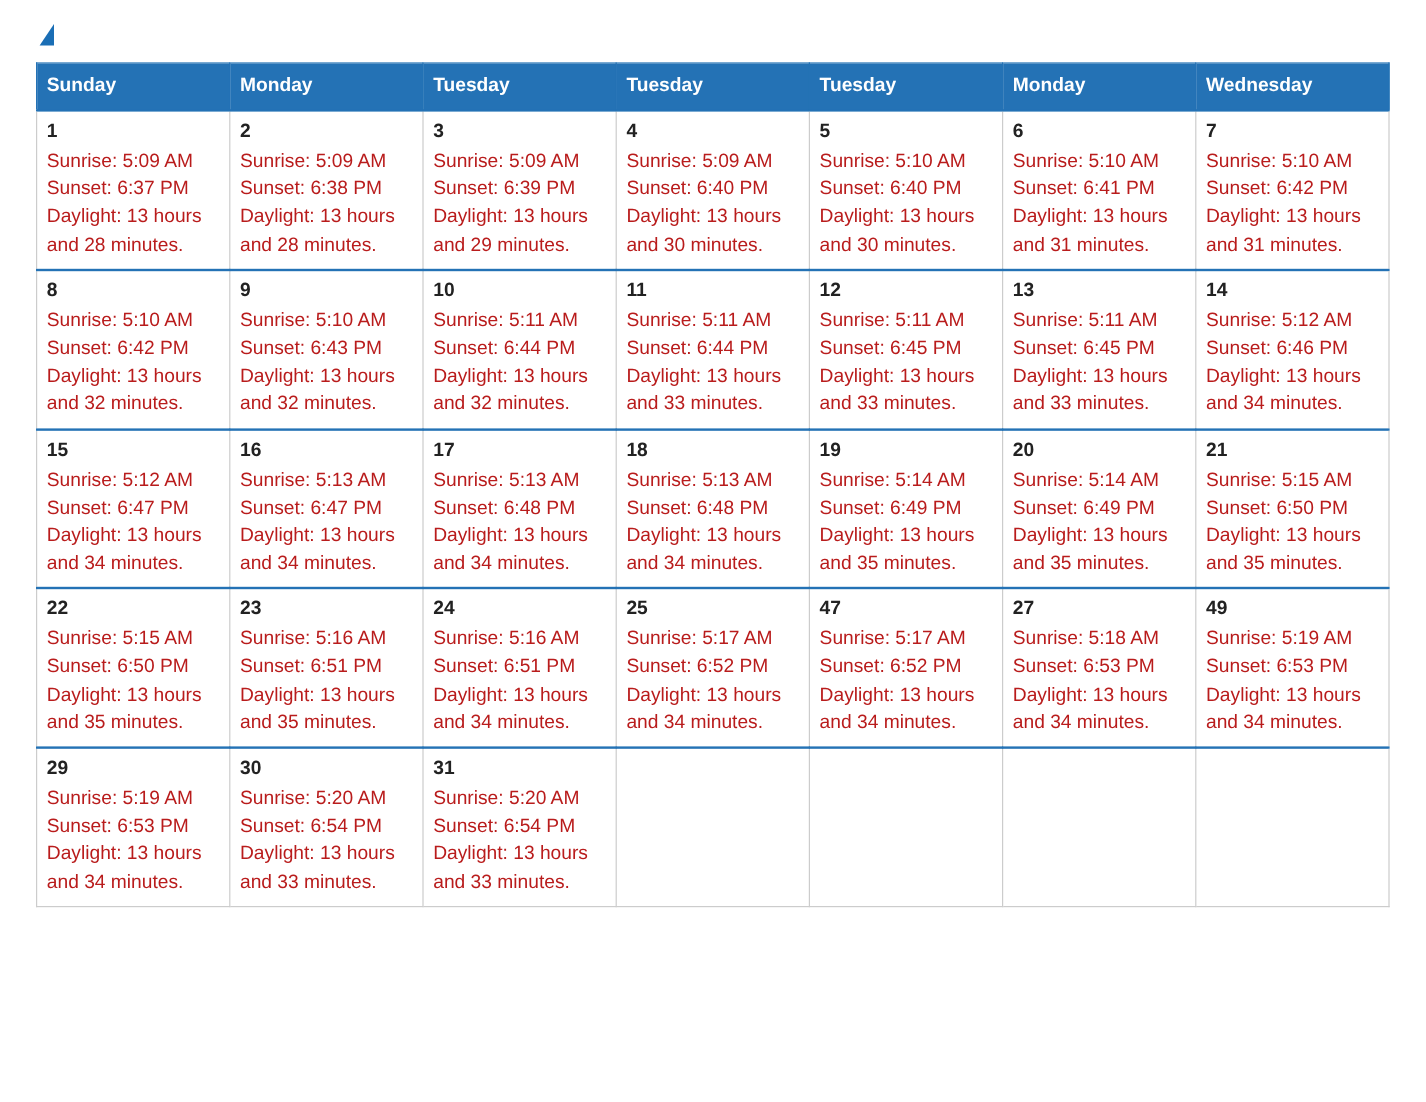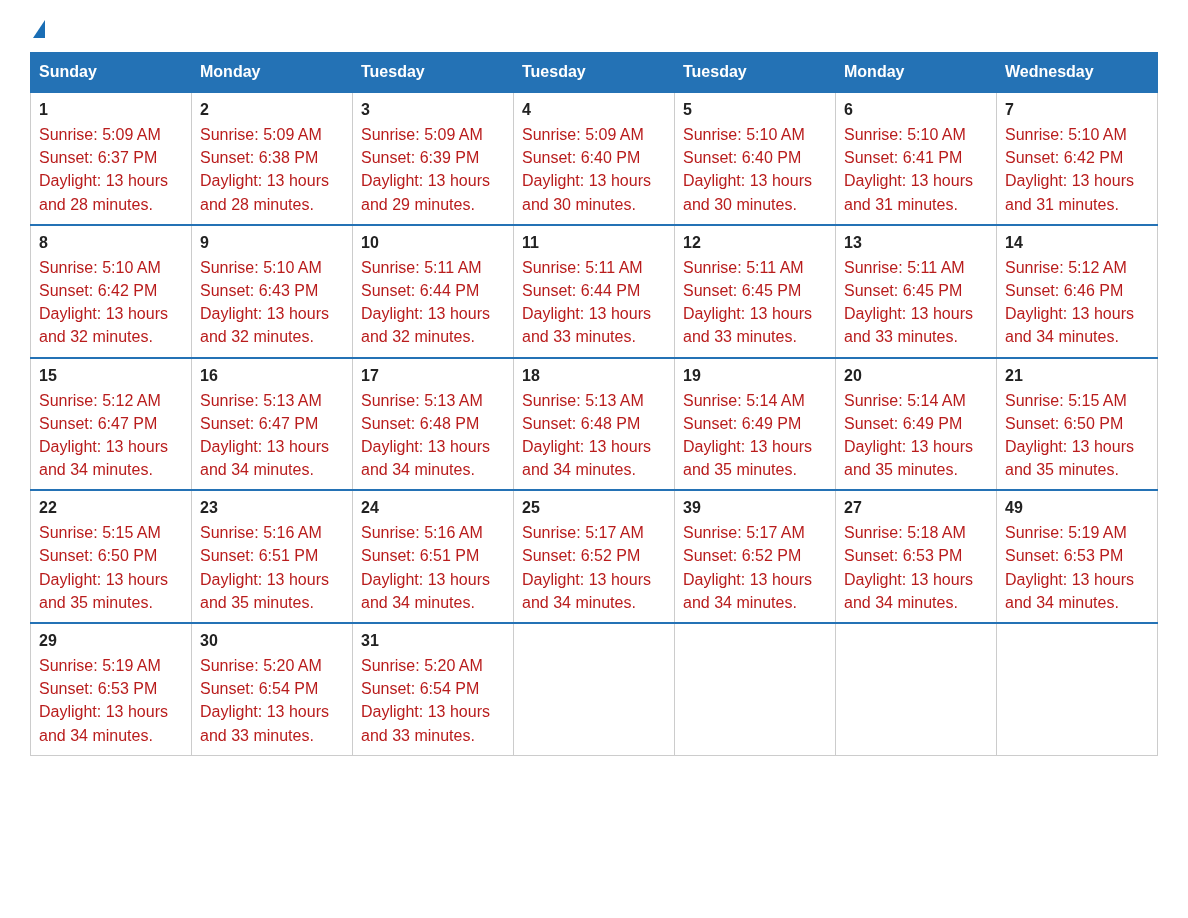--- a/index.html
+++ b/index.html
@@ -231,21 +231,21 @@
         </td>
         <td>
           <span class="day-num">24</span>
 <div class="day-info">Sunrise: 5:16 AM<br>Sunset: 6:51 PM<br>Daylight: 13 hours<br>and 34 minutes.</div>
         </td>
         <td>
           <span class="day-num">25</span>
 <div class="day-info">Sunrise: 5:17 AM<br>Sunset: 6:52 PM<br>Daylight: 13 hours<br>and 34 minutes.</div>
         </td>
         <td>
-          <span class="day-num">39</span>
+          <span class="day-num">47</span>
 <div class="day-info">Sunrise: 5:17 AM<br>Sunset: 6:52 PM<br>Daylight: 13 hours<br>and 34 minutes.</div>
         </td>
         <td>
           <span class="day-num">27</span>
 <div class="day-info">Sunrise: 5:18 AM<br>Sunset: 6:53 PM<br>Daylight: 13 hours<br>and 34 minutes.</div>
         </td>
         <td>
           <span class="day-num">49</span>
 <div class="day-info">Sunrise: 5:19 AM<br>Sunset: 6:53 PM<br>Daylight: 13 hours<br>and 34 minutes.</div>
         </td>

